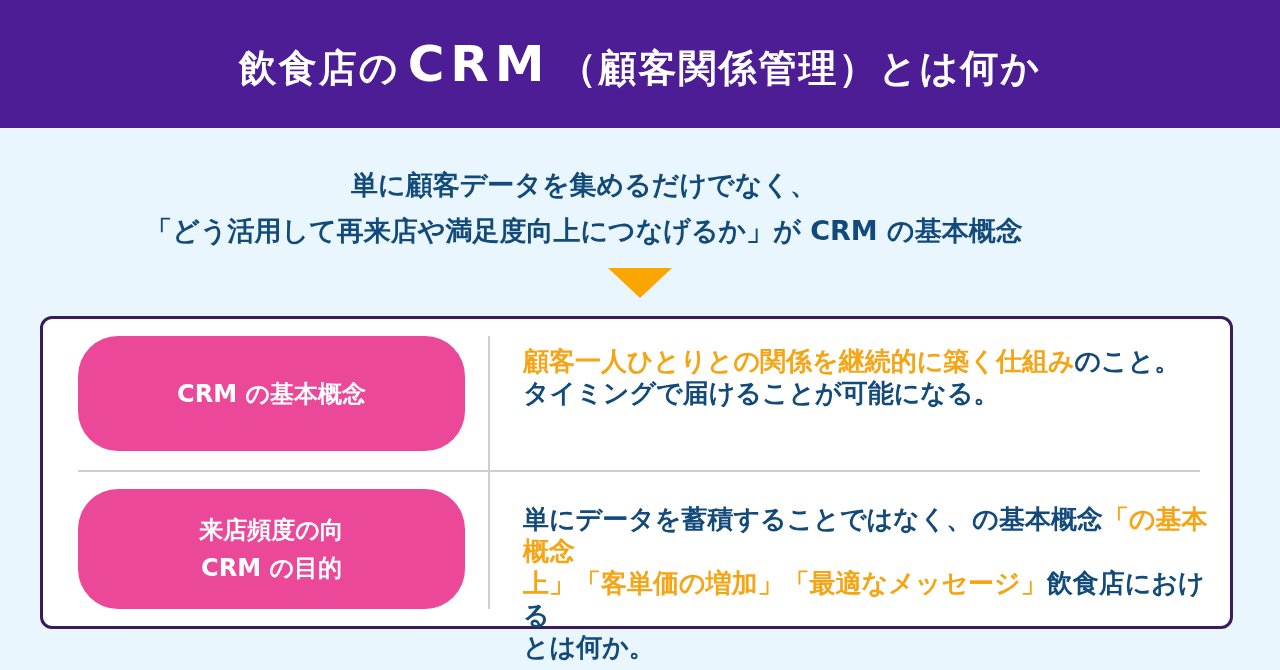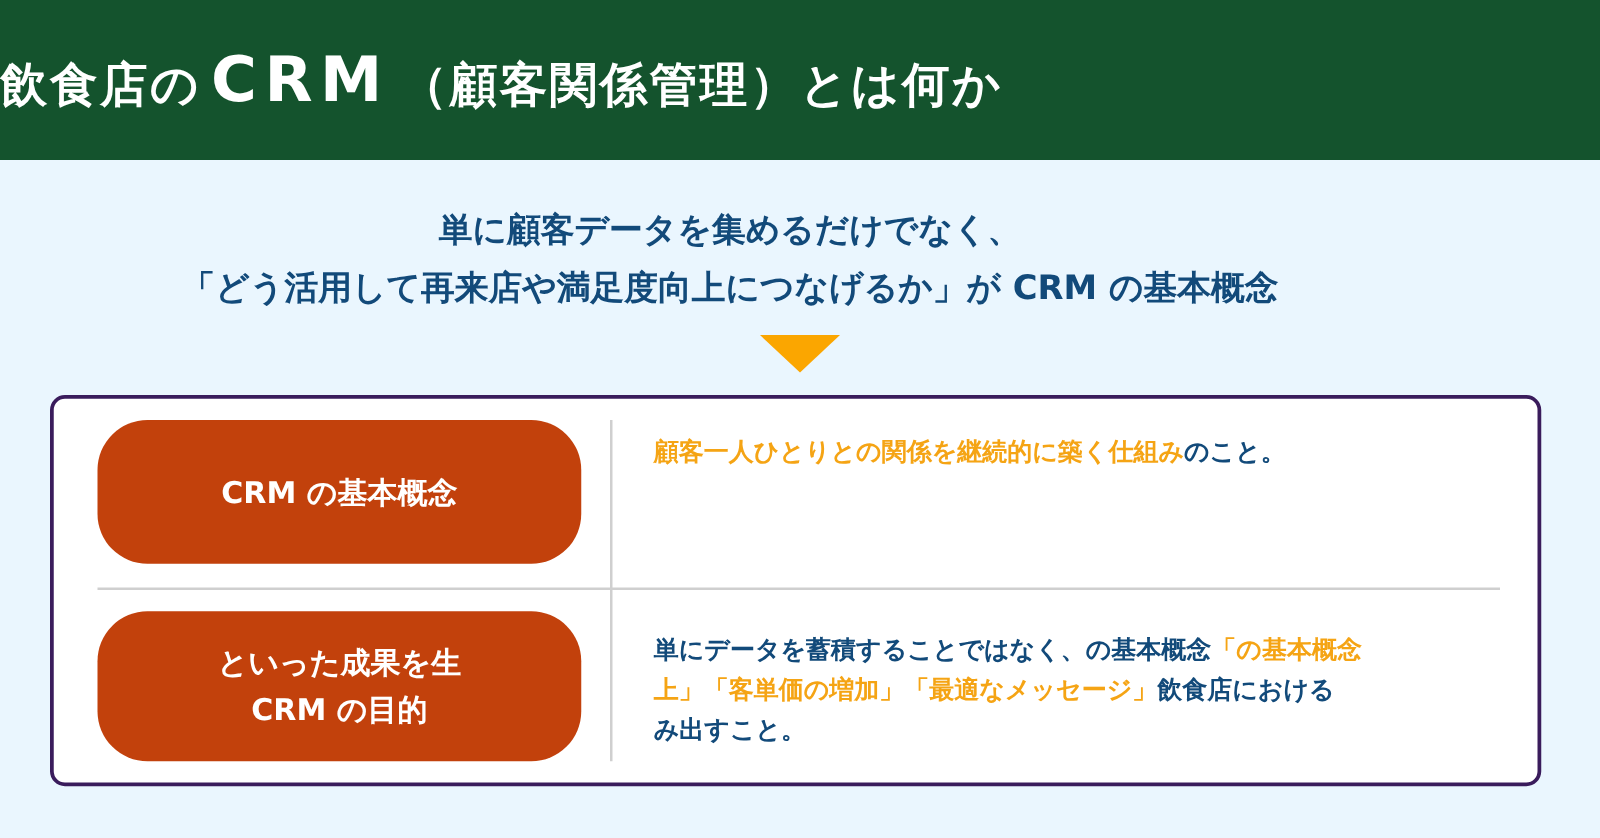--- a/index.html
+++ b/index.html
@@ -4,22 +4,22 @@
   <style>
     * { box-sizing: border-box; margin: 0; padding: 0; }
     html, body { width: 1280px; height: 670px; overflow: hidden; }
     body {
       background: #eaf6fe;
       font-family: "DejaVu Sans", "Liberation Sans", sans-serif;
       position: relative;
     }
     .header {
       position: absolute; left: 0; top: 0; width: 1280px; height: 128px;
-      background: #14532d;
-      display: flex; align-items: center; 
+      background: #4c1d95;
+      display: flex; align-items: center; justify-content: center;
     }
     .header-title {
       color: #ffffff; font-size: 38px; font-weight: bold; letter-spacing: 2px;
       white-space: nowrap;
     }
     .header-title .latin { font-size: 50px; letter-spacing: 6px; margin: 0 8px; }
     .subtitle {
       position: absolute; left: 0; top: 162px; width: 1168px;
       text-align: center; color: #124a7a; font-weight: bold;
       font-size: 27px; line-height: 46px; white-space: nowrap;
@@ -28,37 +28,37 @@
       position: absolute; left: 608px; top: 268px; width: 0; height: 0;
       border-left: 32px solid transparent; border-right: 32px solid transparent;
       border-top: 30px solid #fba600;
     }
     .panel {
       position: absolute; left: 40px; top: 316px; width: 1193px; height: 313px;
       background: #ffffff; border: 3px solid #3a1c5c; border-radius: 12px;
     }
     .pill {
       position: absolute; left: 35px; width: 387px;
-      background: #c2410c; border-radius: 40px;
+      background: #ec4899; border-radius: 40px;
       display: flex; align-items: center; justify-content: center; text-align: center;
       color: #ffffff; font-weight: bold; font-size: 24px; line-height: 38px;
     }
     .pill-1 { top: 17px; height: 115px; }
     .pill-2 { top: 170px; height: 120px; }
     .vdivider {
       position: absolute; left: 445px; top: 17px; width: 2px; height: 273px;
       background: #cfcfcf;
     }
     .hdivider {
       position: absolute; left: 35px; top: 151px; width: 1122px; height: 2px;
       background: #cfcfcf;
     }
     .desc {
       position: absolute; left: 480px; width: 700px;
-      color: #124a7a; font-weight: bold; font-size: 20px; line-height: 32px;
+      color: #124a7a; font-weight: bold; font-size: 26px; line-height: 32px;
     }
     .desc-1 { top: 26px; }
     .desc-2 { top: 184px; }
     .hl { color: #f5a414; }
   </style>
 </head>
 <body>
 
 <div class="header">
   <div class="header-title">
@@ -78,27 +78,28 @@
     <div>
       <div>CRM の基本概念</div>
     </div>
   </div>
 
   <div class="vdivider"></div>
   <div class="hdivider"></div>
 
   <div class="desc desc-1">
     <div><span class="hl">顧客一人ひとりとの関係を継続的に築く仕組み</span><span>のこと。</span></div>
+    <div>タイミングで届けることが可能になる。</div>
   </div>
 
   <div class="pill pill-2">
     <div>
-      <div>といった成果を生</div>
+      <div>来店頻度の向</div>
       <div>CRM の目的</div>
     </div>
   </div>
 
   <div class="desc desc-2">
     <div><span>単にデータを蓄積することではなく、の基本概念</span><span class="hl">「の基本概念</span></div>
     <div><span class="hl">上」「客単価の増加」「最適なメッセージ」</span><span>飲食店における</span></div>
-    <div>み出すこと。</div>
+    <div>とは何か。</div>
   </div>
 </div>
 
 </body></html>

